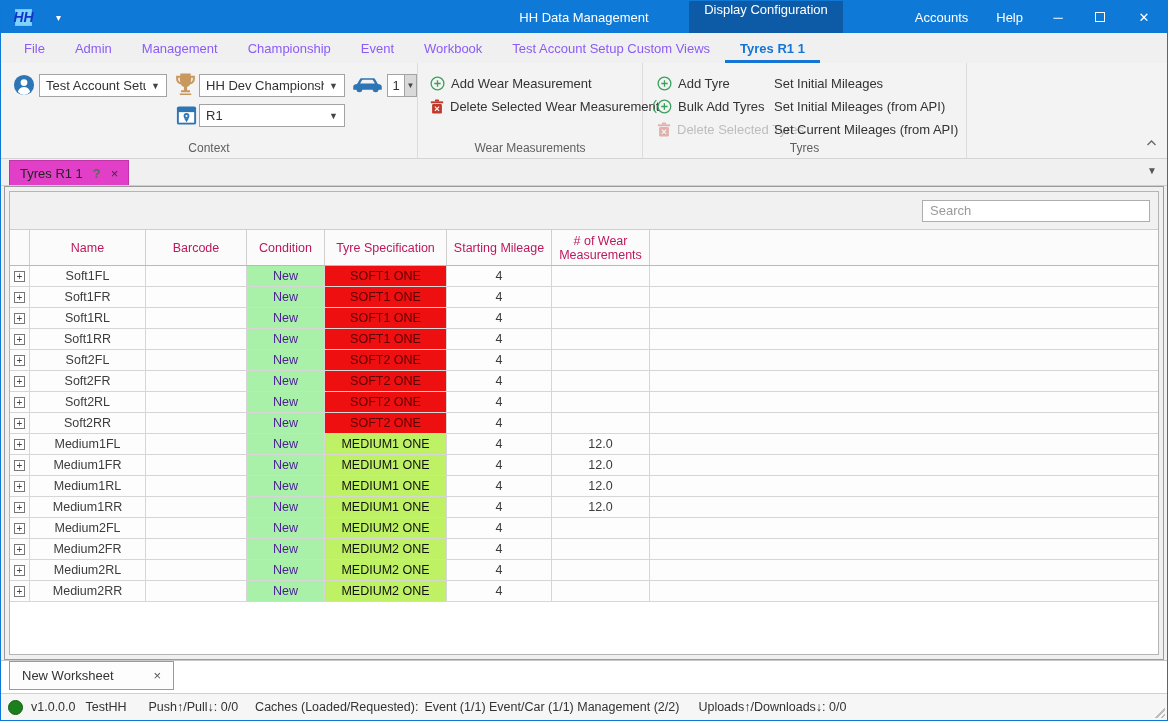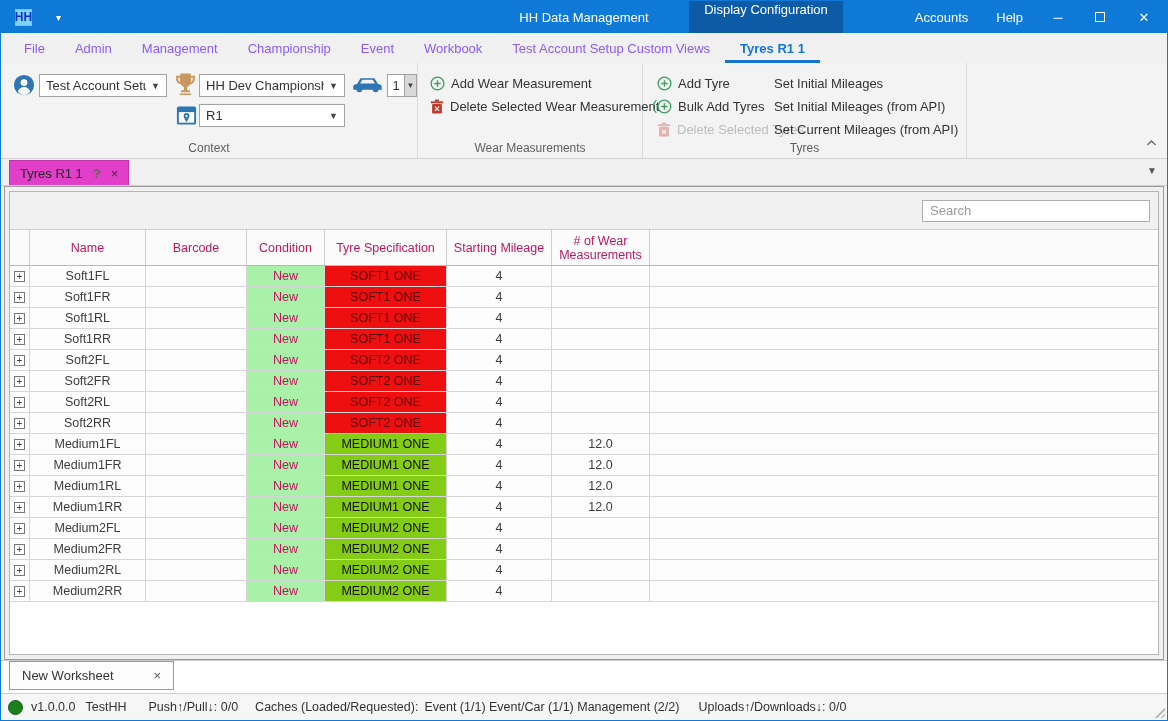--- a/index.html
+++ b/index.html
@@ -2,21 +2,21 @@
 <html><head>
 <meta charset="utf-8">
 <style>
   * { margin:0; padding:0; box-sizing:border-box; }
   html,body { width:1168px; height:721px; overflow:hidden; }
   body { font-family:"Liberation Sans", sans-serif; font-size:13px; color:#333; background:#f0f0f0; }
   .window { width:1168px; height:721px; border:1px solid #0e78d6; display:flex; flex-direction:column; background:#f0f0f0; }
 
   
   .titlebar { height:32px; flex:0 0 32px; background:#0f79d7; color:#fff; display:flex; align-items:center; position:relative; }
-  .app-icon { width:17px; height:17px; background:#7dd3fc; border:1px solid #9db8d6; margin-left:14px; color:#1133cc; font-size:12px; font-weight:bold; display:flex; align-items:center; justify-content:center; }
+  .app-icon { width:17px; height:17px; background:#7dd3fc; border:1px solid #9db8d6; margin-left:14px; color:#1133cc; font-size:14px; font-weight:bold; display:flex; align-items:center; justify-content:center; font-style:italic; }
   .qa-caret { color:#fff; font-size:10px; margin-left:24px; }
   .tb-title { position:absolute; left:0; right:0; text-align:center; pointer-events:none; }
   .tb-right { margin-left:auto; display:flex; align-items:stretch; height:32px; }
   .tb-dispconf { background:#0d5ba6; display:flex; align-items:flex-end; padding:16px 15px; }
   .tb-link { display:flex; align-items:center; padding:0 14px; }
   .tb-link.accounts { margin-left:58px; }
   .tb-win { width:42px; display:flex; align-items:center; justify-content:center; font-size:13px; }
   .tb-win.close { width:46px; }
   .tb-max { width:10px; height:10px; border:1px solid #fff; display:inline-block; }
 
@@ -62,23 +62,23 @@
 
   .tgrid { font-size:12.5px; color:#3c3c3c; }
   .thead, .trow { display:grid; grid-template-columns:20px 116px 101px 78px 122px 105px 98px 1fr; }
   .thead { height:36px; background:#fbfbfb; border-bottom:1px solid #b9b9b9; }
   .thead .hcell { display:flex; align-items:center; justify-content:center; text-align:center; border-right:1px solid #cfcfcf; line-height:14px; padding:0 4px; color:#be185d; }
   .thead .hcell:last-child { border-right:none; }
   .trow { height:21px; border-bottom:1px solid #d6d6d6; background:#fdfdfd; }
   .trow > div { display:flex; align-items:center; justify-content:center; border-right:1px solid #d6d6d6; overflow:hidden; white-space:nowrap; }
   .trow > div:last-child { border-right:none; }
   .expbox { width:11px; height:11px; border:1px solid #777; background:#fff; color:#444; font-size:10px; line-height:9px; text-align:center; display:flex; align-items:center; justify-content:center; }
-  .cond { background:#a9f0a9; color:#be185d; }
+  .cond { background:#a9f0a9; color:#4c1d95; }
   .spec-red { background:#ee1010; color:#5e0000; }
-  .spec-yellow { background:#84cc16; color:#111; }
+  .spec-yellow { background:#bef264; color:#111; }
 
   
   .wsbar { flex:0 0 33px; height:33px; background:#fff; border-top:1px solid #c9c9c9; display:flex; align-items:flex-start; }
   .wstab { margin-left:8px; height:29px; width:165px; background:#fdfdfd; border:1px solid #9a9a9a; display:flex; align-items:center; padding:0 12px; color:#333; }
   .wstab .x { margin-left:auto; color:#555; }
 
   
   .statusbar { flex:1; background:#f6f6f6; border-top:1px solid #d0d0d0; display:flex; align-items:center; padding:0 7px; font-size:12.5px; color:#333; position:relative; }
   .dot { width:15px; height:15px; border-radius:50%; background:#1b7f1b; border:1px solid #135c13; margin-right:8px; flex:0 0 auto; }
   .seg { white-space:nowrap; }

